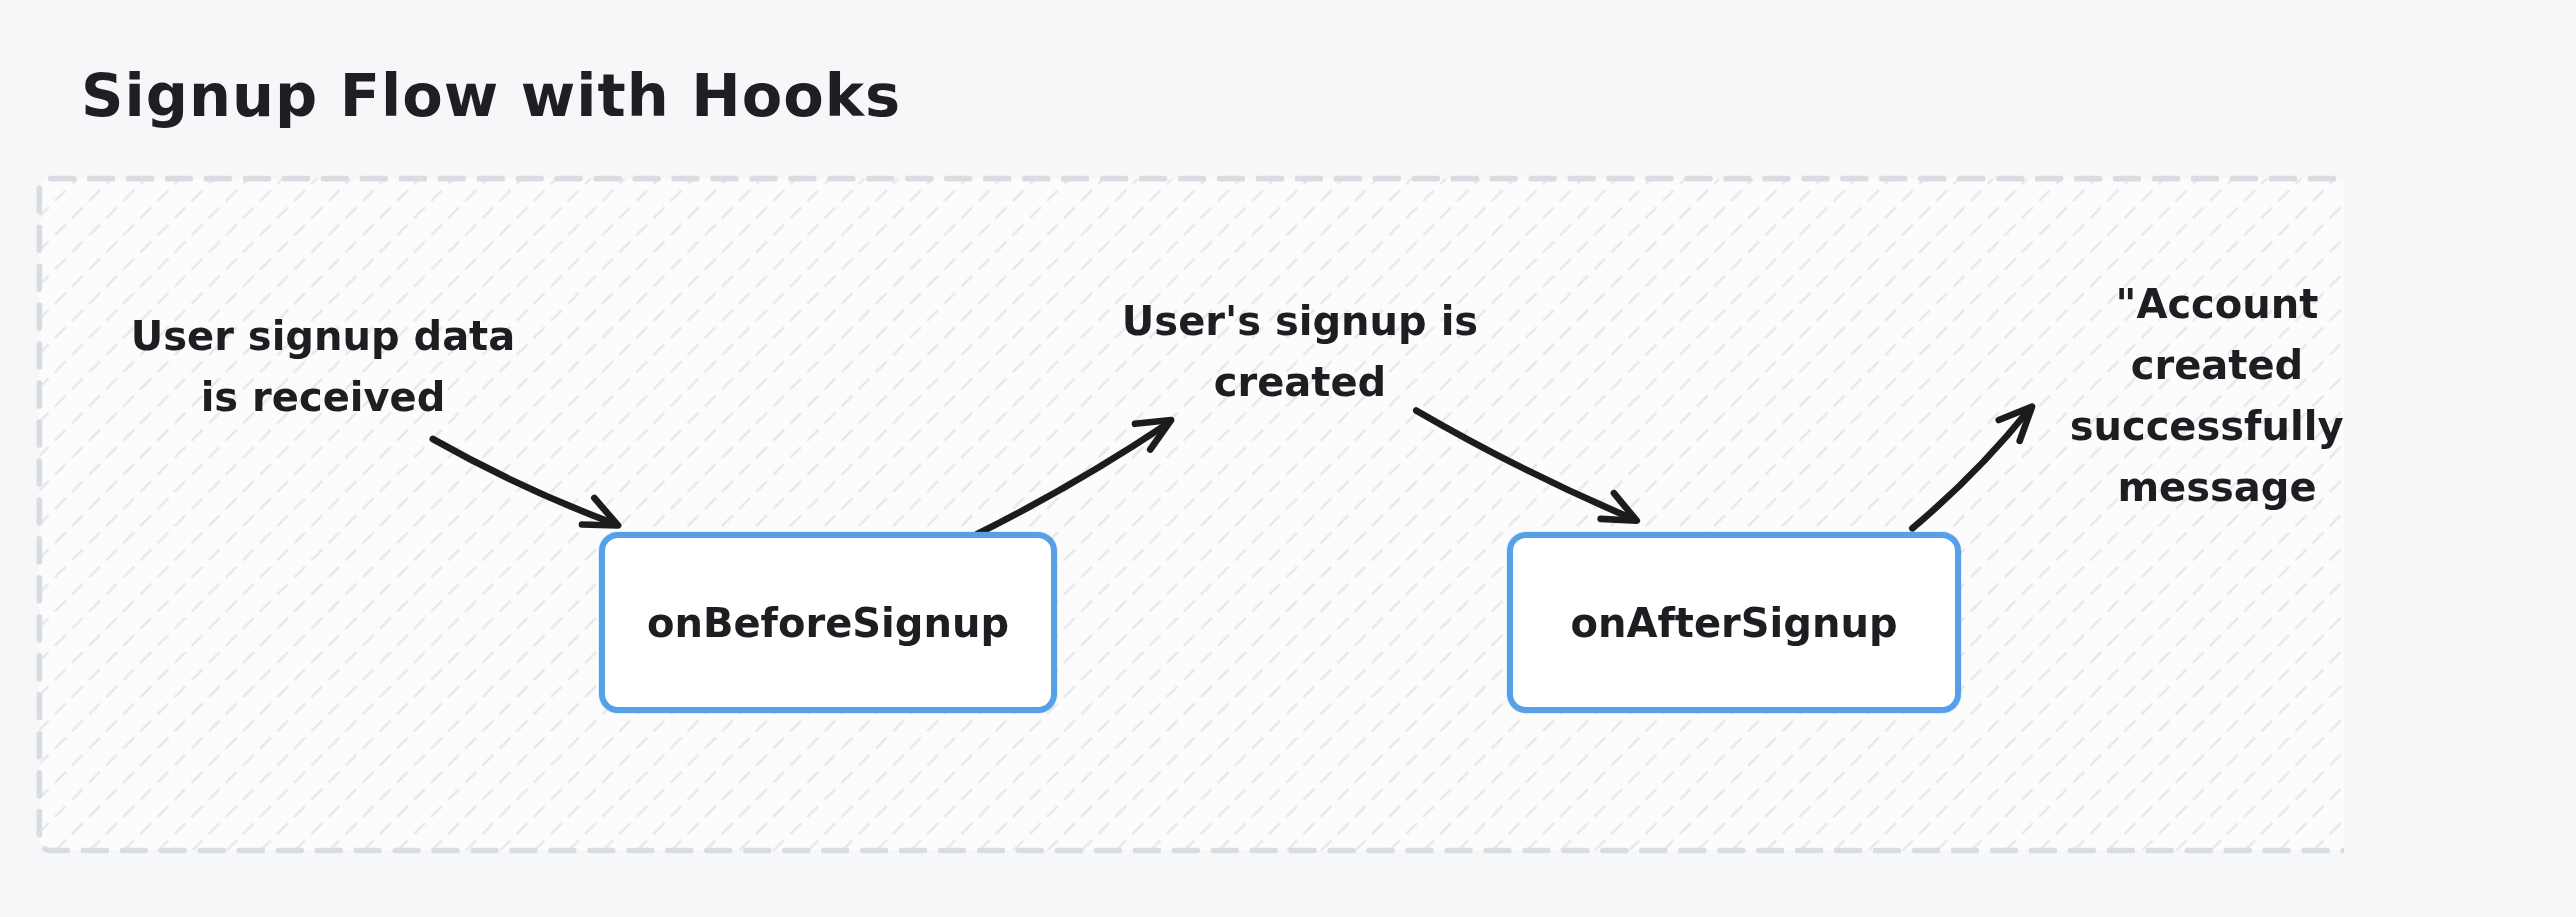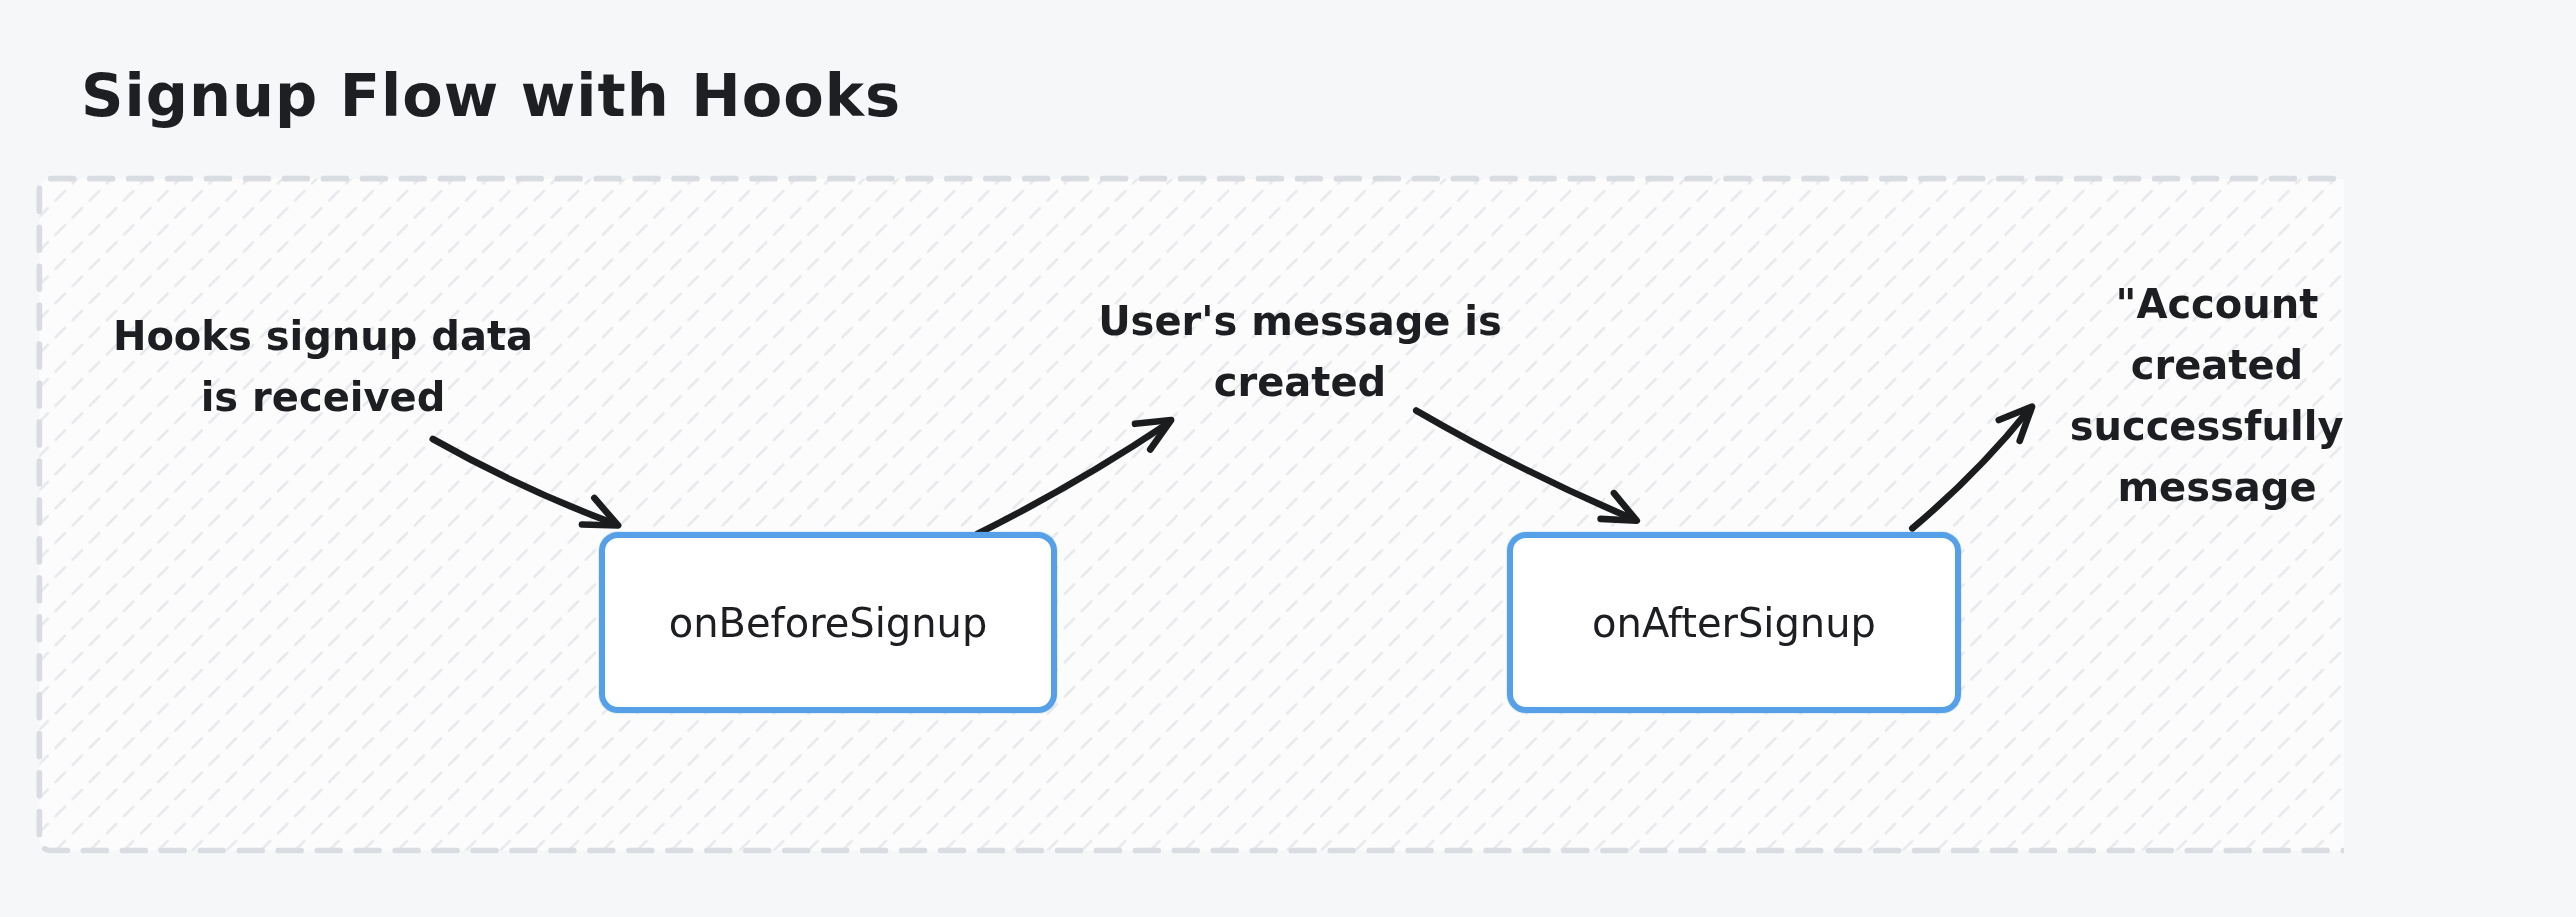--- a/index.html
+++ b/index.html
@@ -48,21 +48,21 @@
   .flow-node {
     position: absolute;
     box-sizing: border-box;
     background: #ffffff;
     border: 6.7px solid #55a0e6;
     border-radius: 19px;
     display: flex;
     align-items: center;
     justify-content: center;
     font-size: 40px;
-    font-weight: 400;
+    font-weight: 700;
     color: #1d1e21;
     box-shadow: 0 0 0 1px rgba(85,160,230,0.15);
   }
   .node-before { left: 599px; top: 532px; width: 458px; height: 181px; }
   .node-after  { left: 1507px; top: 532px; width: 454px; height: 181px; }
 
   .label-signup-data     { left: 323px;  top: 306px; }
   .label-account-created { left: 1300px; top: 291px; }
   .label-success-message { left: 2217px; top: 274px; }
 </style>
@@ -100,24 +100,24 @@
         <path d="M1698 519 L1722 548 L1684 546"></path>
       </g>
 
       <g>
         <path d="M2012 556 Q2081 498 2134 432"></path>
         <path d="M2103 442 L2138 428 L2125 464"></path>
       </g>
     </g>
   </svg>
 
-  <div class="flow-label label-signup-data">Hooks signup data
+  <div class="flow-label label-signup-data">User signup data
 is received</div>
 
-  <div class="flow-label label-account-created">User's message is
+  <div class="flow-label label-account-created">User's signup is
 created</div>
 
   <div class="flow-label label-success-message">"Account created
 successfully" message</div>
 
   <div class="flow-node node-before">
     <span>onBeforeSignup</span>
   </div>
 
   <div class="flow-node node-after">

